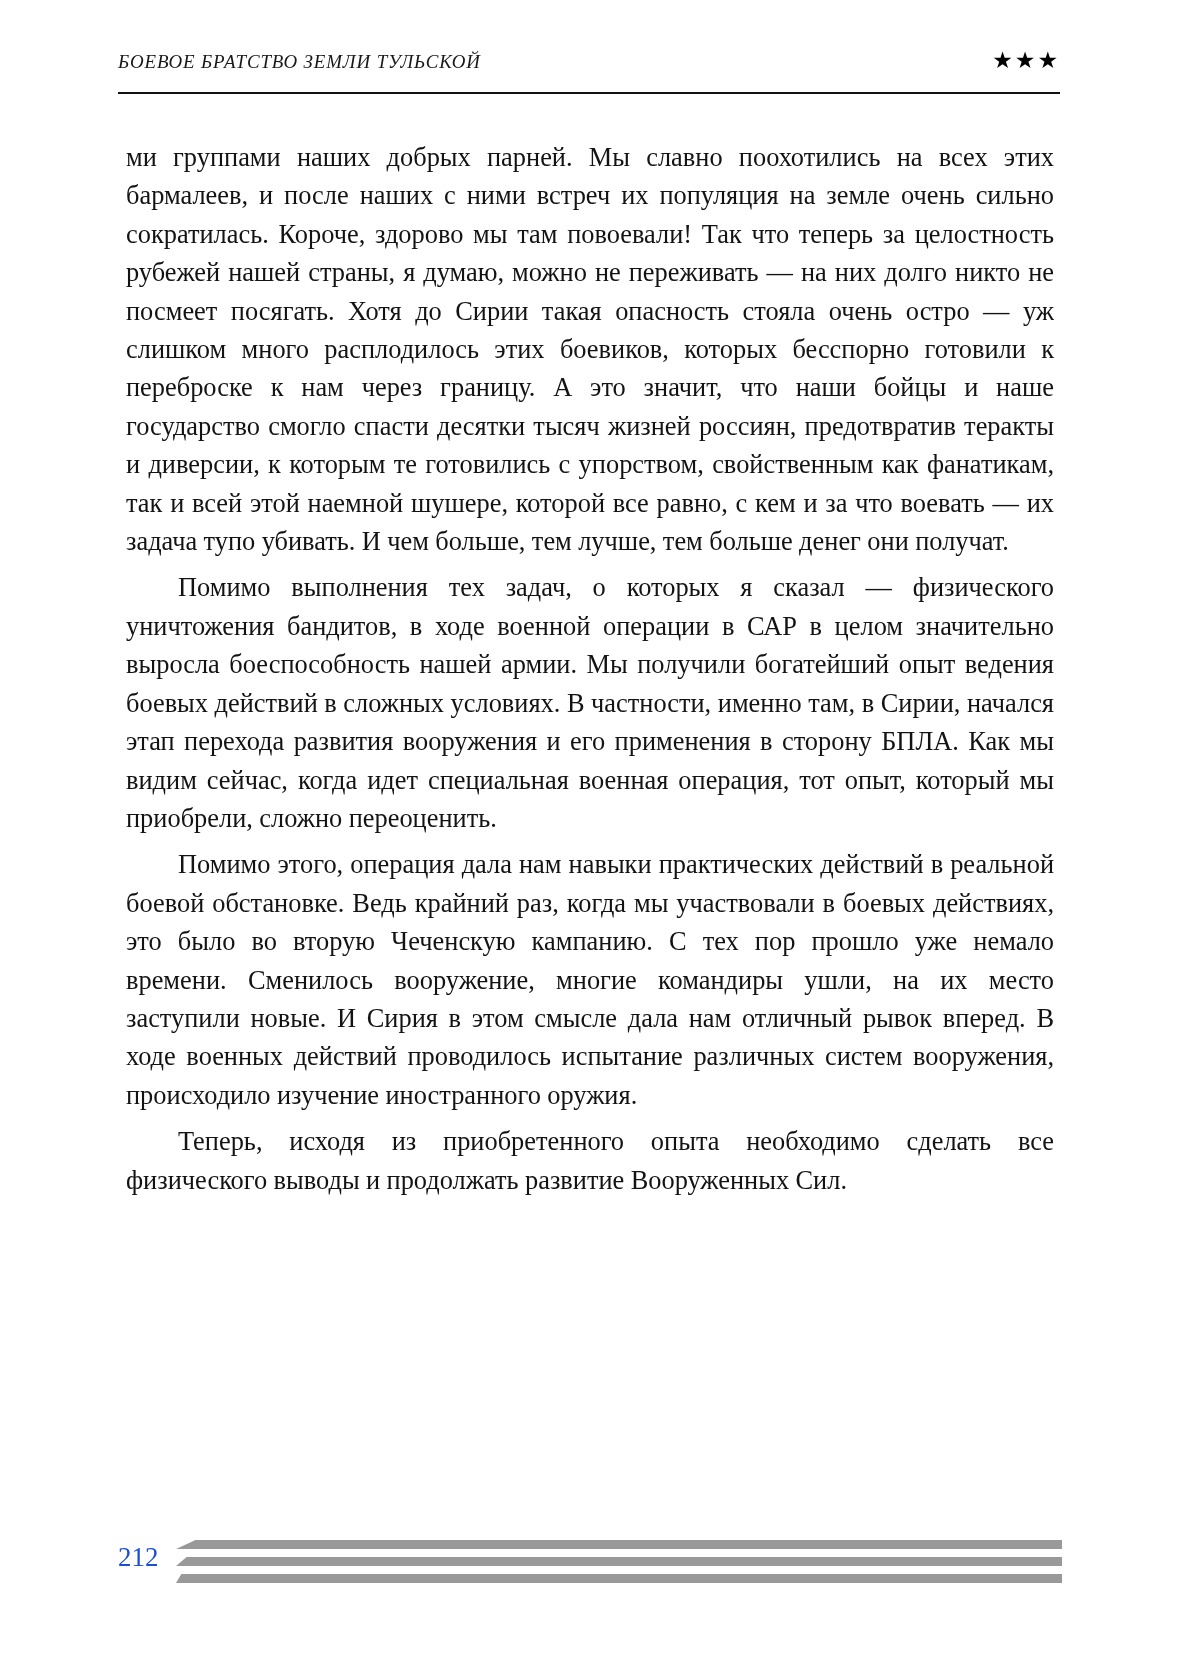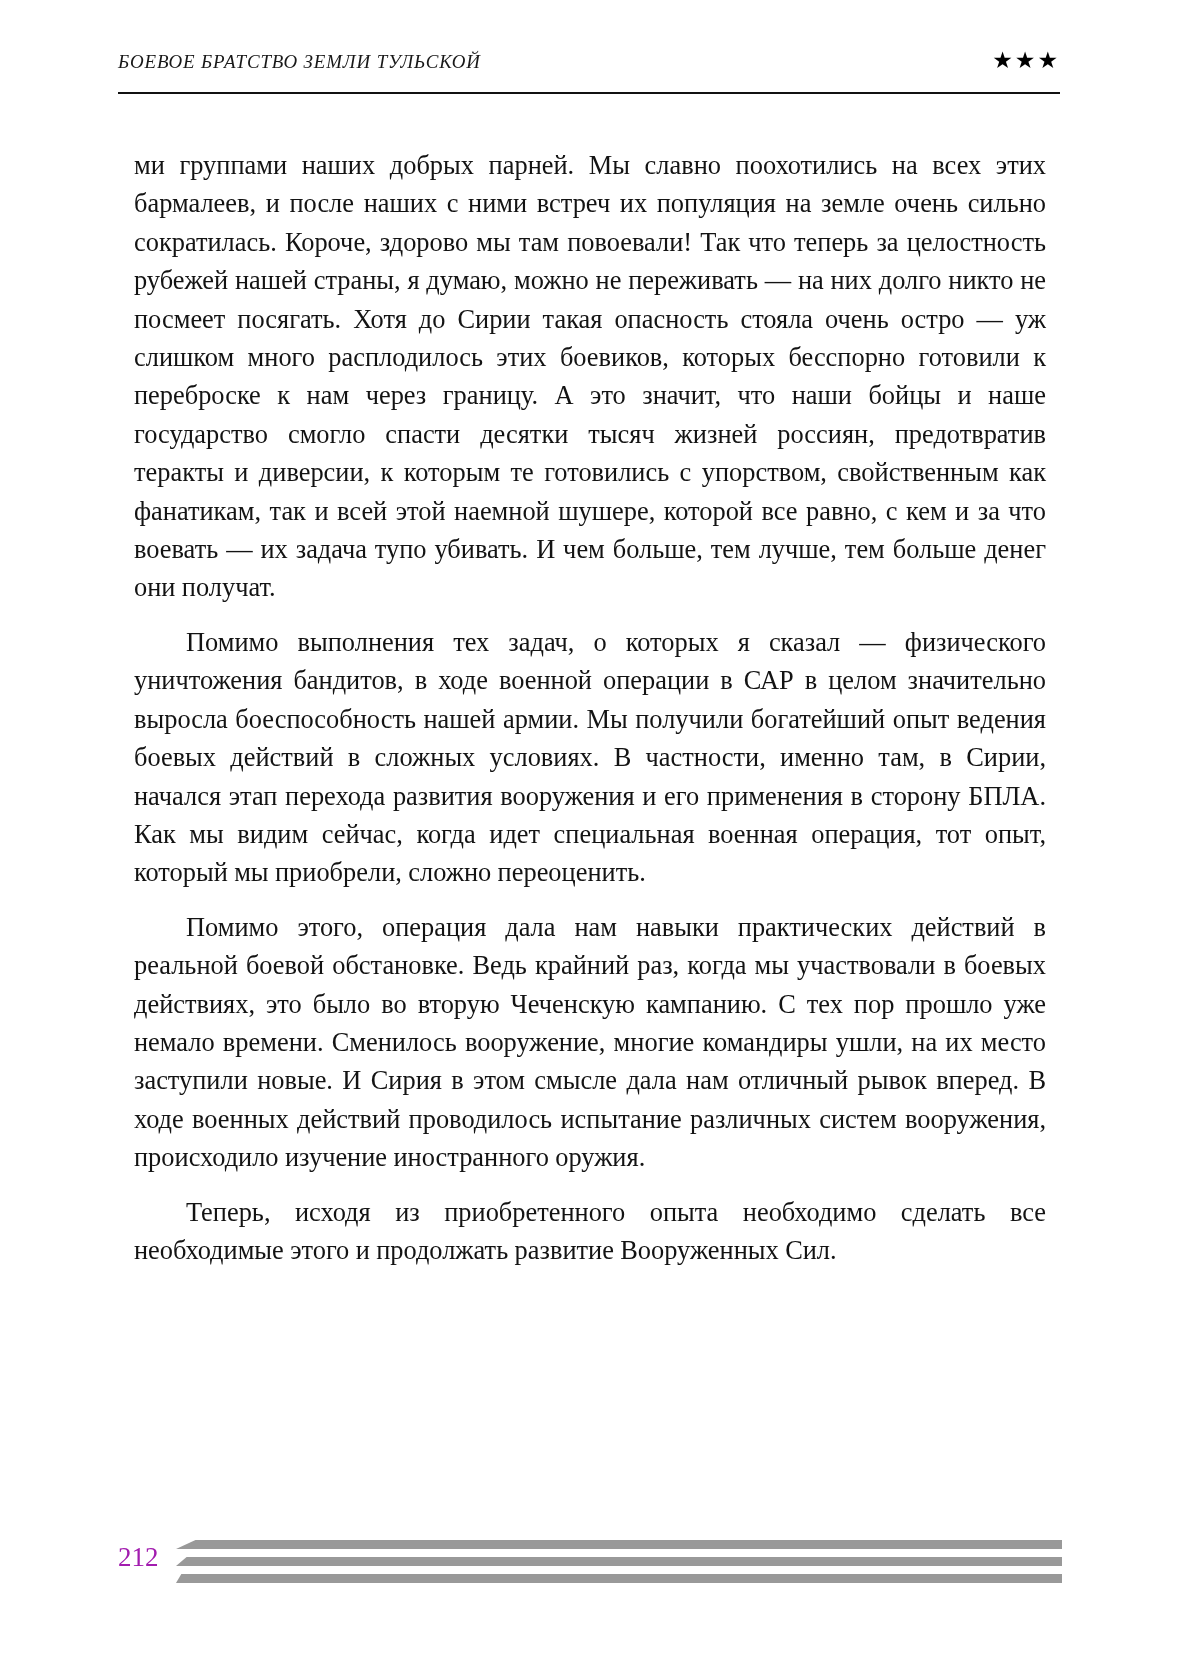--- a/index.html
+++ b/index.html
@@ -59,21 +59,21 @@
   }
 
   
   .body-col {
     position: absolute;
     left: 118px;
     top: 130px;
     width: 944px;
   }
   .para {
-    margin: 16px;
+    margin: 8px;
     text-align: justify;
     text-justify: inter-word;
     font-size: 26.4px;
     line-height: 38.4px;
     color: #131313;
     text-indent: 0;
     font-family: "Liberation Serif", "DejaVu Serif", serif;
     hyphens: none;
     word-spacing: -0.2px;
     transform-origin: left top;
@@ -92,21 +92,21 @@
     top: 1530px;
     width: 944px;
     height: 70px;
   }
   .page-number {
     position: absolute;
     left: 0;
     top: 14px;
     font-size: 27px;
     line-height: 1;
-    color: #a21caf;
+    color: #1d4ed8;
     font-family: "Liberation Serif", "DejaVu Serif", serif;
   }
   .stripes {
     position: absolute;
     left: 58px;
     top: 2px;
     width: 886px;
     height: 56px;
   }
   .stripe {
@@ -139,21 +139,21 @@
   <div class="header">
     <div class="header-title">БОЕВОЕ БРАТСТВО ЗЕМЛИ ТУЛЬСКОЙ</div>
     <div class="header-stars">★★★</div>
   </div>
   <div class="header-rule"></div>
 
   <div class="body-col">
     <p class="para">ми группами наших добрых парней. Мы славно поохотились на всех этих бармалеев, и после наших с ними встреч их популяция на земле очень сильно сократилась. Короче, здорово мы там повоевали! Так что теперь за целостность рубежей нашей страны, я думаю, можно не переживать — на них долго никто не посмеет посягать. Хотя до Сирии такая опасность стояла очень остро — уж слишком много расплодилось этих боевиков, которых бесспорно готовили к переброске к нам через границу. А это значит, что наши бойцы и наше государство смогло спасти десятки тысяч жизней россиян, предотвратив теракты и диверсии, к которым те готовились с упорством, свойственным как фанатикам, так и всей этой наемной шушере, которой все равно, с кем и за что воевать — их задача тупо убивать. И чем больше, тем лучше, тем больше денег они получат.</p>
     <p class="para indent">Помимо выполнения тех задач, о которых я сказал — физического уничтожения бандитов, в ходе военной операции в САР в целом значительно выросла боеспособность нашей армии. Мы получили богатейший опыт ведения боевых действий в сложных условиях. В частности, именно там, в Сирии, начался этап перехода развития вооружения и его применения в сторону БПЛА. Как мы видим сейчас, когда идет специальная военная операция, тот опыт, который мы приобрели, сложно переоценить.</p>
     <p class="para indent">Помимо этого, операция дала нам навыки практических действий в реальной боевой обстановке. Ведь крайний раз, когда мы участвовали в боевых действиях, это было во вторую Чеченскую кампанию. С тех пор прошло уже немало времени. Сменилось вооружение, многие командиры ушли, на их место заступили новые. И Сирия в этом смысле дала нам отличный рывок вперед. В ходе военных действий проводилось испытание различных систем вооружения, происходило изучение иностранного оружия.</p>
-    <p class="para indent">Теперь, исходя из приобретенного опыта необходимо сделать все необходимые этого и продолжать развитие Вооруженных Сил.</p>
+    <p class="para indent">Теперь, исходя из приобретенного опыта необходимо сделать все физического выводы и продолжать развитие Вооруженных Сил.</p>
   </div>
 
   <div class="footer">
     <div class="page-number">212</div>
     <div class="stripes">
       <div class="stripe s1"></div>
       <div class="stripe s2"></div>
       <div class="stripe s3"></div>
     </div>
   </div>

